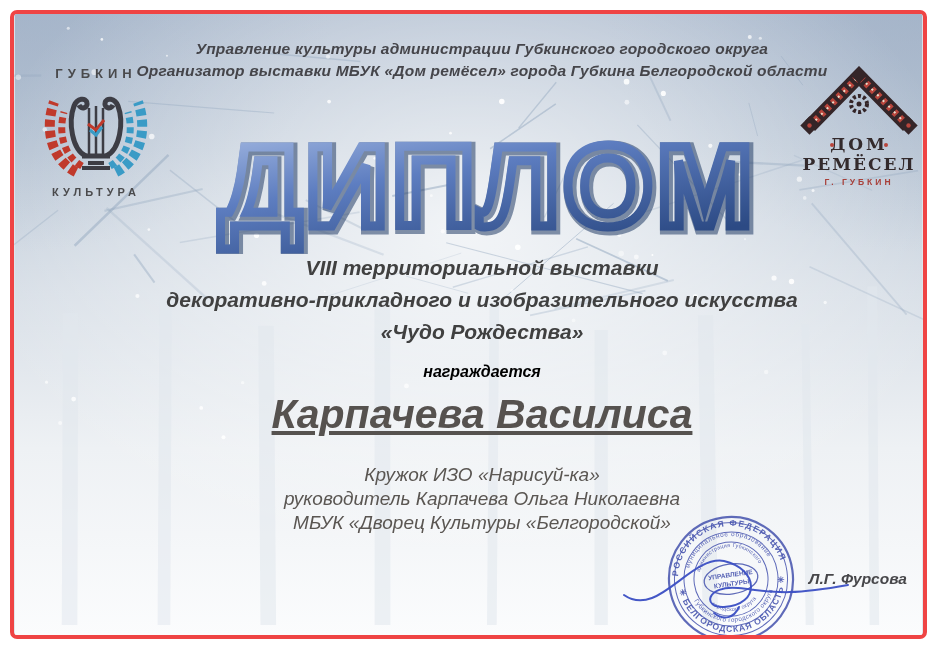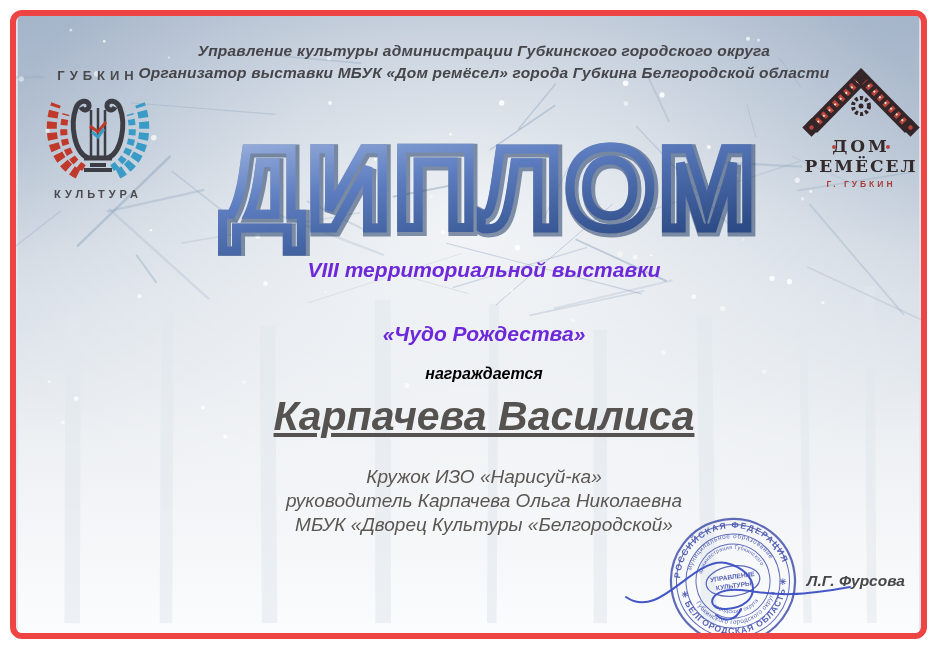--- a/index.html
+++ b/index.html
@@ -1,25 +1,25 @@
 <!DOCTYPE html>
 <html><head>
 <meta charset="utf-8">
 <style>
   html,body{margin:0;padding:0;}
   body{width:937px;height:649px;overflow:hidden;background:#ffffff;
        font-family:"Liberation Sans",sans-serif;}
   .cert{position:relative;width:937px;height:649px;background:#ffffff;}
   .frame{position:absolute;left:10px;top:10px;right:10px;bottom:10px;
-         border:6px solid #ef4444;border-radius:12px;overflow:hidden;background:#dfe6ec;}
+         border:4px solid #ef4444;border-radius:7px;overflow:hidden;background:#dfe6ec;}
   .bg{position:absolute;left:0;top:0;width:100%;height:100%;}
   .abs{position:absolute;white-space:nowrap;}
   .cx{left:468px;transform:translateX(-50%);text-align:center;}
   .org{font:italic 700 15.5px "Liberation Sans",sans-serif;color:#45454a;letter-spacing:.2px;}
-  .ev{font:italic 700 21px "Liberation Sans",sans-serif;color:#6d28d9;}
+  .ev{font:italic 700 21px "Liberation Sans",sans-serif;color:#404040;}
   .awd{font:italic 600 16px "Liberation Sans",sans-serif;color:#000000;}
   .name{font:italic 700 41px "Liberation Sans",sans-serif;color:#56524f;text-decoration:underline;}
   .det{font:italic 400 19px "Liberation Sans",sans-serif;color:#5a5652;text-align:center;}
   .sig{font:italic 700 15.5px "Liberation Sans",sans-serif;color:#47474a;}
   .year{font:italic 400 17px "Liberation Sans",sans-serif;color:#55524f;margin-top:40px;}
   svg text{font-family:"Liberation Sans",sans-serif;}
   .serifTxt{font-family:"DejaVu Serif",serif;}
 </style>
 </head>
 <body>
@@ -220,20 +220,21 @@
           <stop offset="0" stop-color="#a9bde4"></stop>
           <stop offset="0.45" stop-color="#5d7dc0"></stop>
           <stop offset="1" stop-color="#2c4a84"></stop>
         </linearGradient>
       </defs>
       <text x="292" y="116" text-anchor="middle" font-size="115" font-weight="bold" letter-spacing="4" fill="none" stroke="#233d66" stroke-width="13" opacity="0.55">ДИПЛОМ</text>
       <text x="290" y="114" text-anchor="middle" font-size="115" font-weight="bold" letter-spacing="4" fill="none" stroke="url(#dg)" stroke-width="9">ДИПЛОМ</text>
     </svg>
 
     <div class="abs cx ev" style="top:242px">VIII территориальной выставки</div>
+    <div class="abs cx ev" style="top:274px">декоративно-прикладного и изобразительного искусства</div>
     <div class="abs cx ev" style="top:306px">«Чудо Рождества»</div>
 
     <div class="abs cx awd" style="top:349px">награждается</div>
     <div class="abs cx name" style="top:377px">Карпачева Василиса</div>
 
     <div class="abs cx det" style="top:450px">Кружок ИЗО «Нарисуй-ка»</div>
     <div class="abs cx det" style="top:474px">руководитель Карпачева Ольга Николаевна</div>
     <div class="abs cx det" style="top:498px">МБУК «Дворец Культуры «Белгородской»</div>
 
     <div class="abs sig" style="right:16px;top:556px">Л.Г. Фурсова</div>

